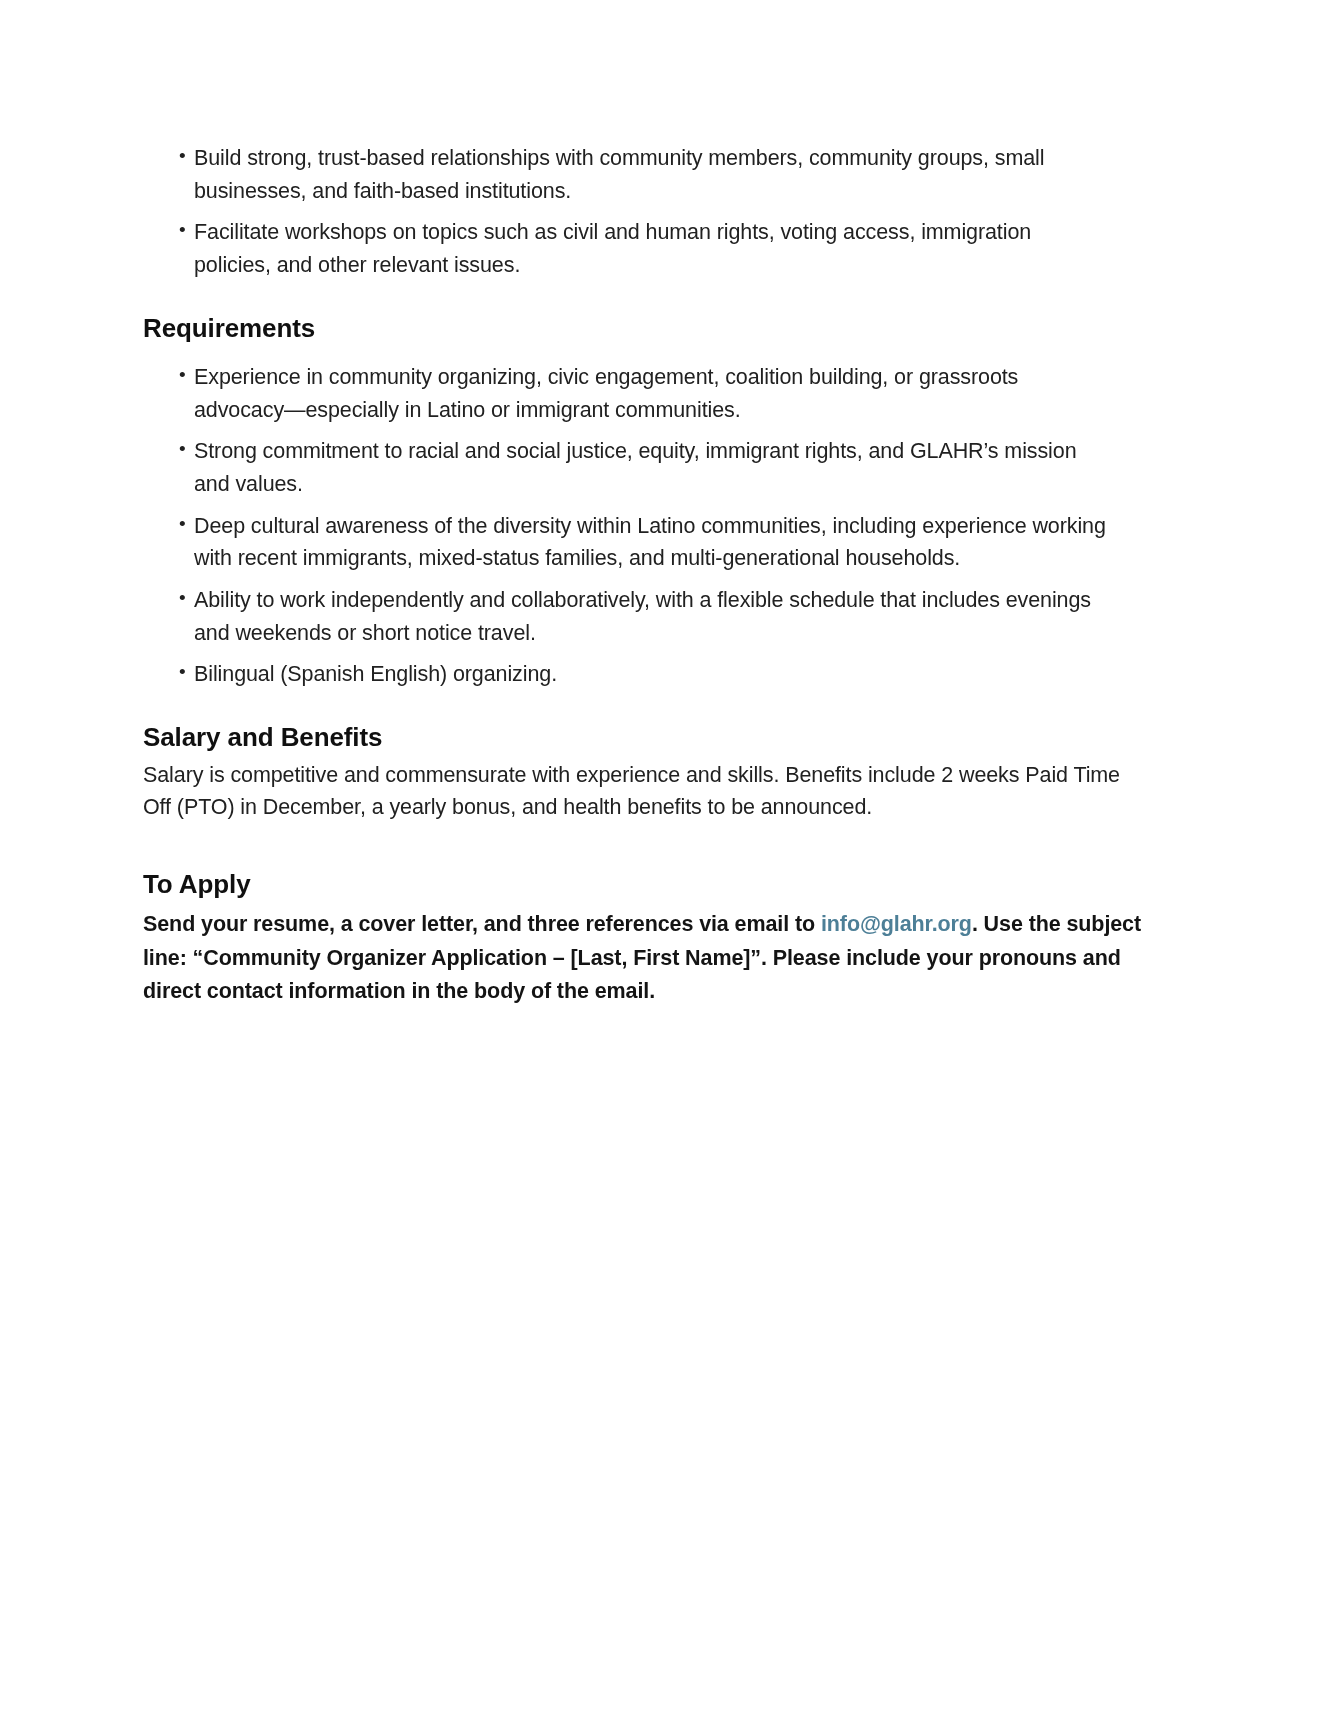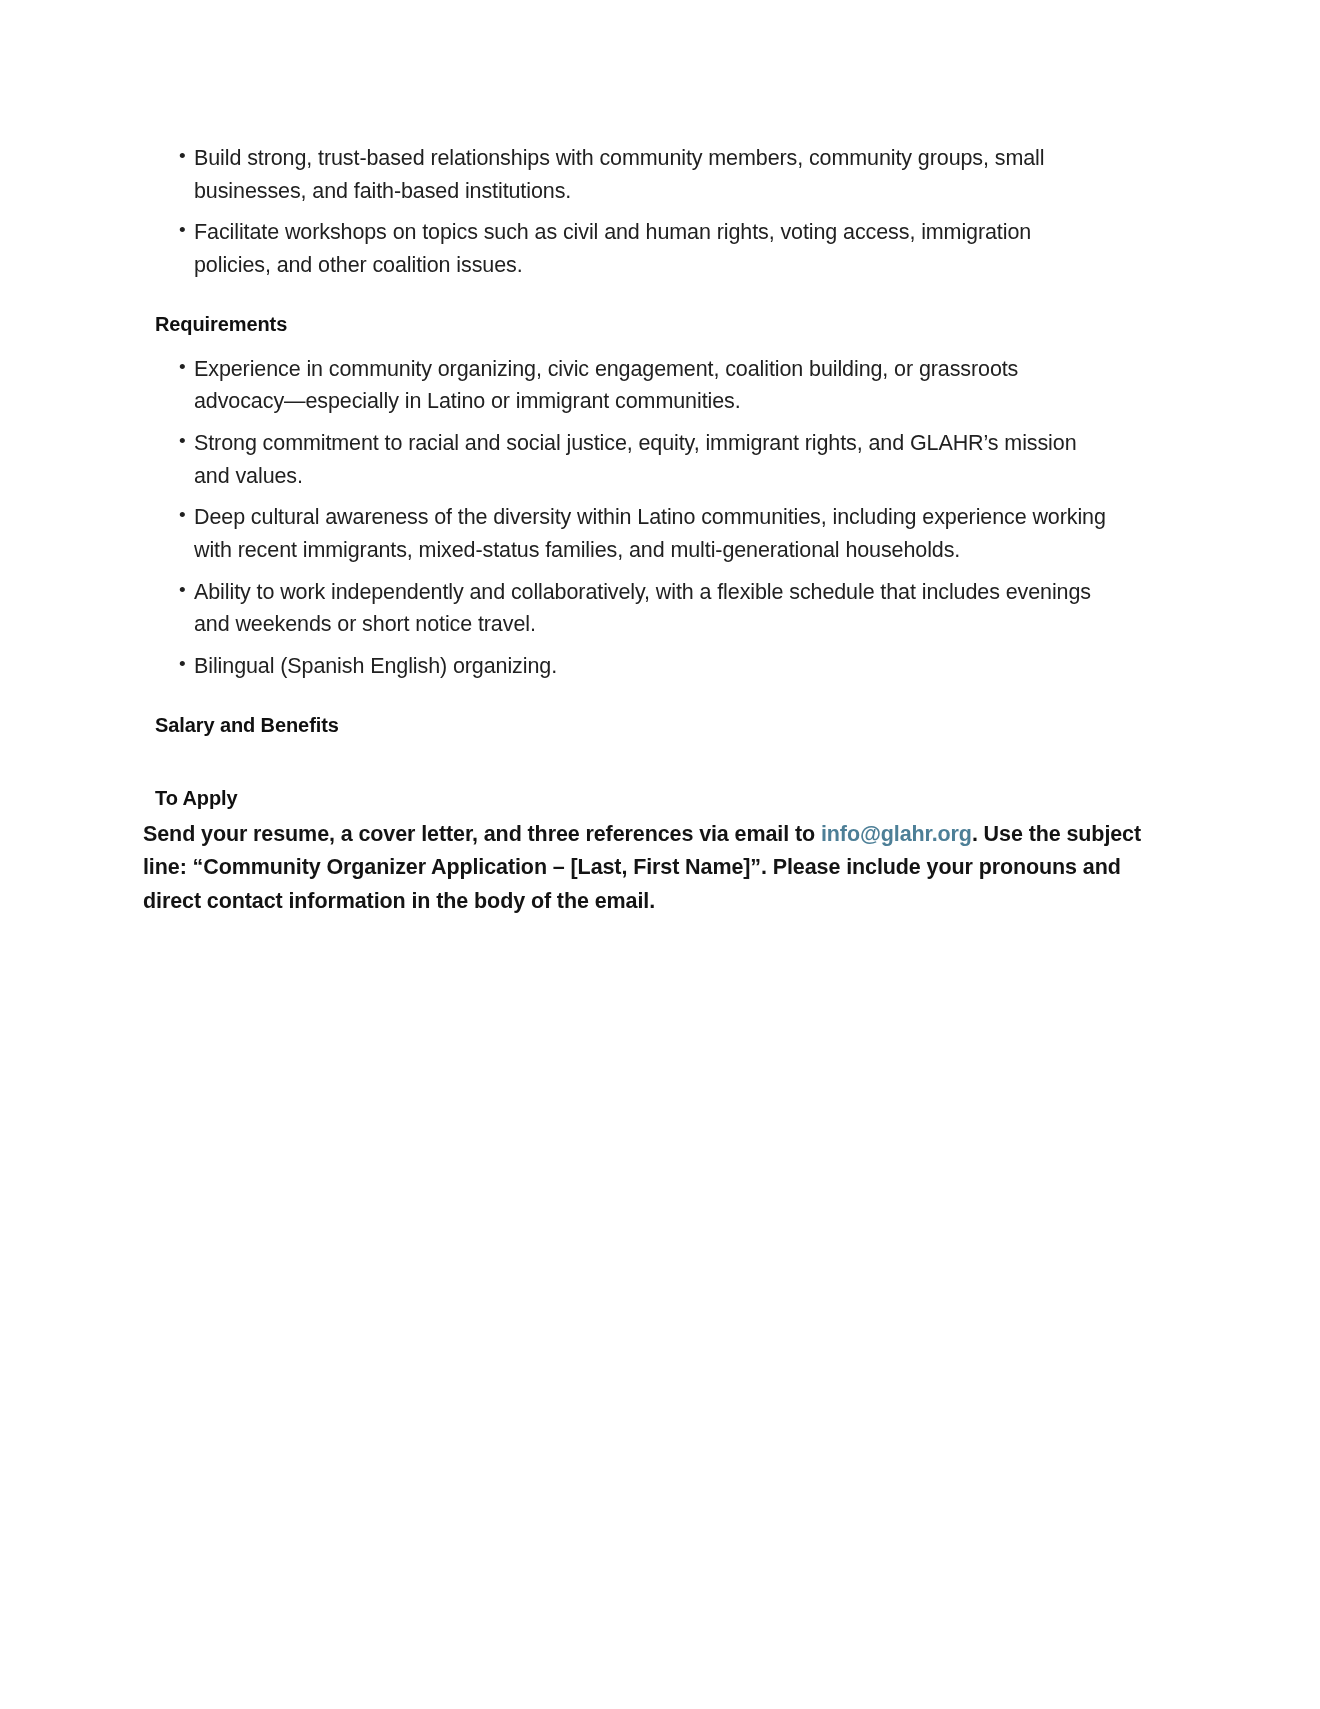--- a/index.html
+++ b/index.html
@@ -35,24 +35,24 @@
   ul.bullets li::before {
     content: "\2022";
     position: absolute;
     left: 0;
     top: 0;
     font-size: 19px;
     color: #212121;
   }
   h2.section-heading {
     font-family: "Liberation Sans", sans-serif;
-    font-size: 20px;
+    font-size: 26px;
     font-weight: 700;
     color: #101010;
-    margin: 28px 0 15px 12px;
+    margin: 28px 0 15px 0;
     line-height: 1.4;
   }
   h2.tight {
     margin-bottom: 3px;
   }
   p.body-paragraph {
     margin: 0;
     max-width: 1000px;
   }
   p.apply-paragraph {
@@ -71,35 +71,36 @@
     height: 14px;
   }
 </style>
 </head>
 <body>
 
 <div class="page" style="color: rgb(33, 33, 33);">
 
   <ul class="bullets">
       <li>Build strong, trust-based relationships with community members, community groups, small businesses, and faith-based institutions.</li>
-      <li>Facilitate workshops on topics such as civil and human rights, voting access, immigration policies, and other coalition issues.</li>
+      <li>Facilitate workshops on topics such as civil and human rights, voting access, immigration policies, and other relevant issues.</li>
     </ul>
 
   <h2 class="section-heading">Requirements</h2>
 
   <ul class="bullets">
       <li>Experience in community organizing, civic engagement, coalition building, or grassroots advocacy—especially in Latino or immigrant communities.</li>
       <li>Strong commitment to racial and social justice, equity, immigrant rights, and GLAHR’s mission and values.</li>
       <li>Deep cultural awareness of the diversity within Latino communities, including experience working with recent immigrants, mixed-status families, and multi-generational households.</li>
       <li>Ability to work independently and collaboratively, with a flexible schedule that includes evenings and weekends or short notice travel.</li>
       <li>Bilingual (Spanish English) organizing.</li>
     </ul>
 
   <h2 class="section-heading tight">Salary and Benefits</h2>
 
+  <p class="body-paragraph">Salary is competitive and commensurate with experience and skills. Benefits include 2 weeks Paid Time Off (PTO) in December, a yearly bonus, and health benefits to be announced.</p>
 
   <div class="spacer-lg"></div>
 
   <h2 class="section-heading tight">To Apply</h2>
 
   <p class="apply-paragraph"><span>Send your resume, a cover letter, and three references via email to </span><a href="#" class="email-link" style="color: rgb(77, 127, 151);">info@glahr.org</a><span>. Use the subject line: “Community Organizer Application – [Last, First Name]”. Please include your pronouns and direct contact information in the body of the email.</span></p>
 
 </div>
 
 </body></html>

